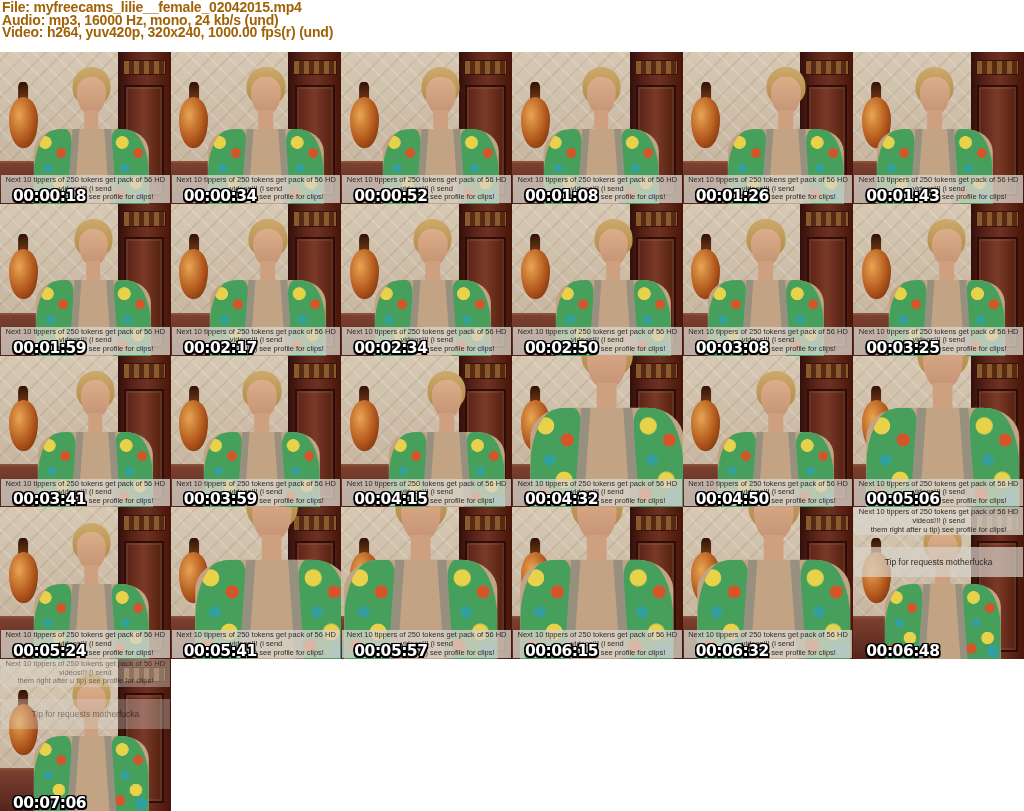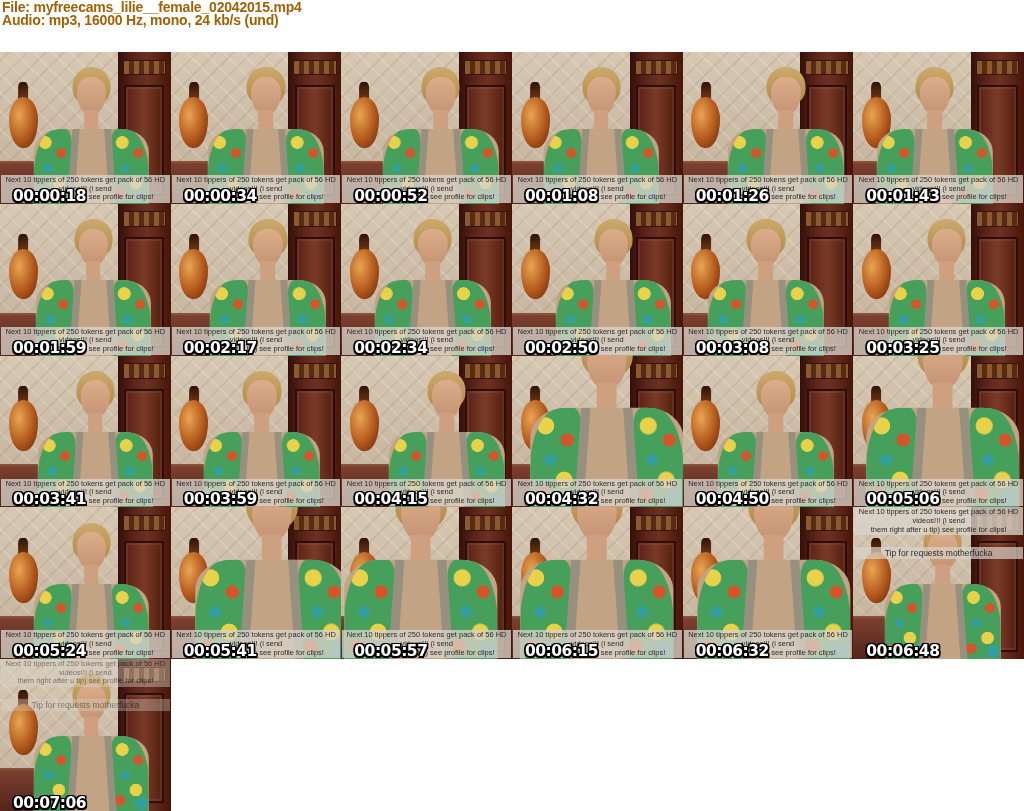--- a/index.html
+++ b/index.html
@@ -116,41 +116,42 @@
     font-size:7.5px;line-height:8.6px;text-align:center;
     padding:1px 2px;z-index:3;
   }
   .promo.bottom{bottom:1px;}
   .promo.top{top:0;}
   .promo.top-faint{top:0;opacity:0.55;}
   .promo span{display:block;}
   .tip{
     position:absolute;top:26%;left:1px;right:1px;
     background:rgba(216,211,203,0.70);color:#2e2c28;
-    font-size:8.5px;line-height:10px;text-align:center;padding:1px 0;z-index:3;
+    font-size:8.5px;line-height:10px;text-align:center;padding:10px 0;z-index:3;
   }
   .tip.faint{opacity:0.5;}
   .timestamp{
     position:absolute;left:0;bottom:-1px;z-index:4;
     color:#ffffff;font-weight:bold;font-size:15.5px;letter-spacing:-0.5px;
     font-family:"DejaVu Sans",sans-serif;
     text-shadow:
       -1.5px -1.5px 0 #000, 1.5px -1.5px 0 #000,
       -1.5px  1.5px 0 #000, 1.5px  1.5px 0 #000,
       0 -1.5px 0 #000, 0 1.5px 0 #000,
       -1.5px 0 0 #000, 1.5px 0 0 #000;
     margin-left: 13px;
   }
 </style>
 </head>
 <body>
 
 <div class="file-header">
   <div class="hline">File: myfreecams_lilie__female_02042015.mp4</div>
   <div class="hline">Audio: mp3, 16000 Hz, mono, 24 kb/s (und)</div>
+  <div class="hline">Video: h264, yuv420p, 320x240, 1000.00 fps(r) (und)</div>
 </div>
 
 <div class="thumb-grid" id="thumb-grid">
     <div class="thumb medium">
     <div class="wall"></div>
     <div class="wardrobe">
       <div class="wardrobe-carving"></div>
       <div class="wardrobe-door"></div>
     </div>
     <div class="dresser"></div>

